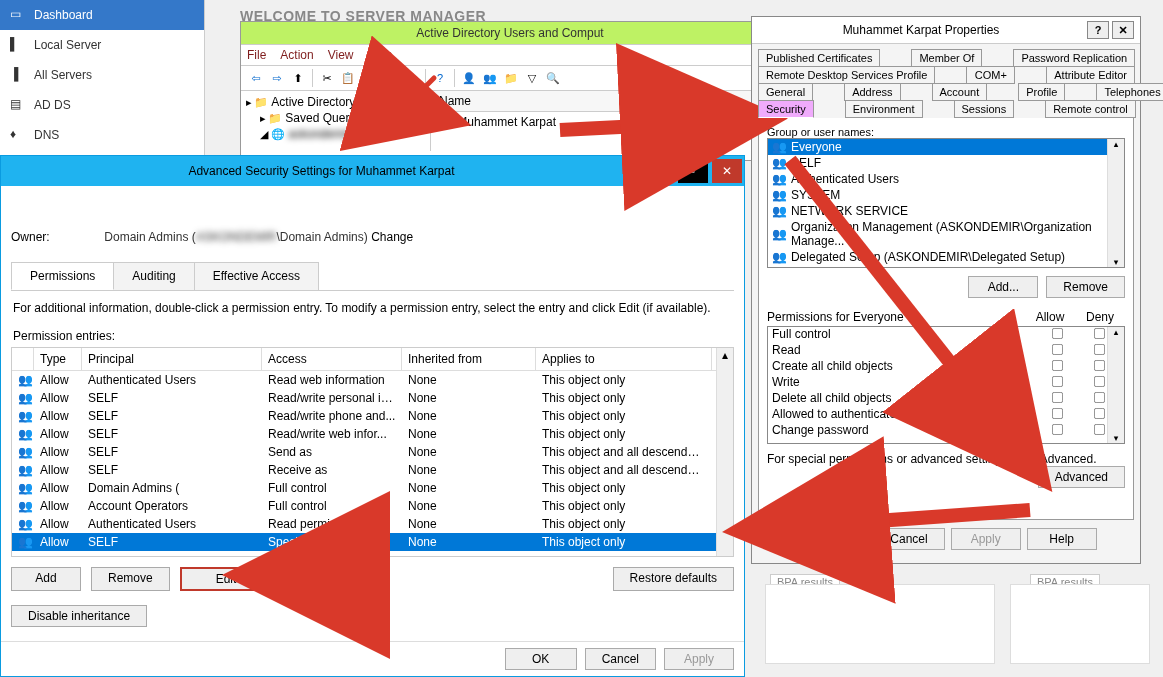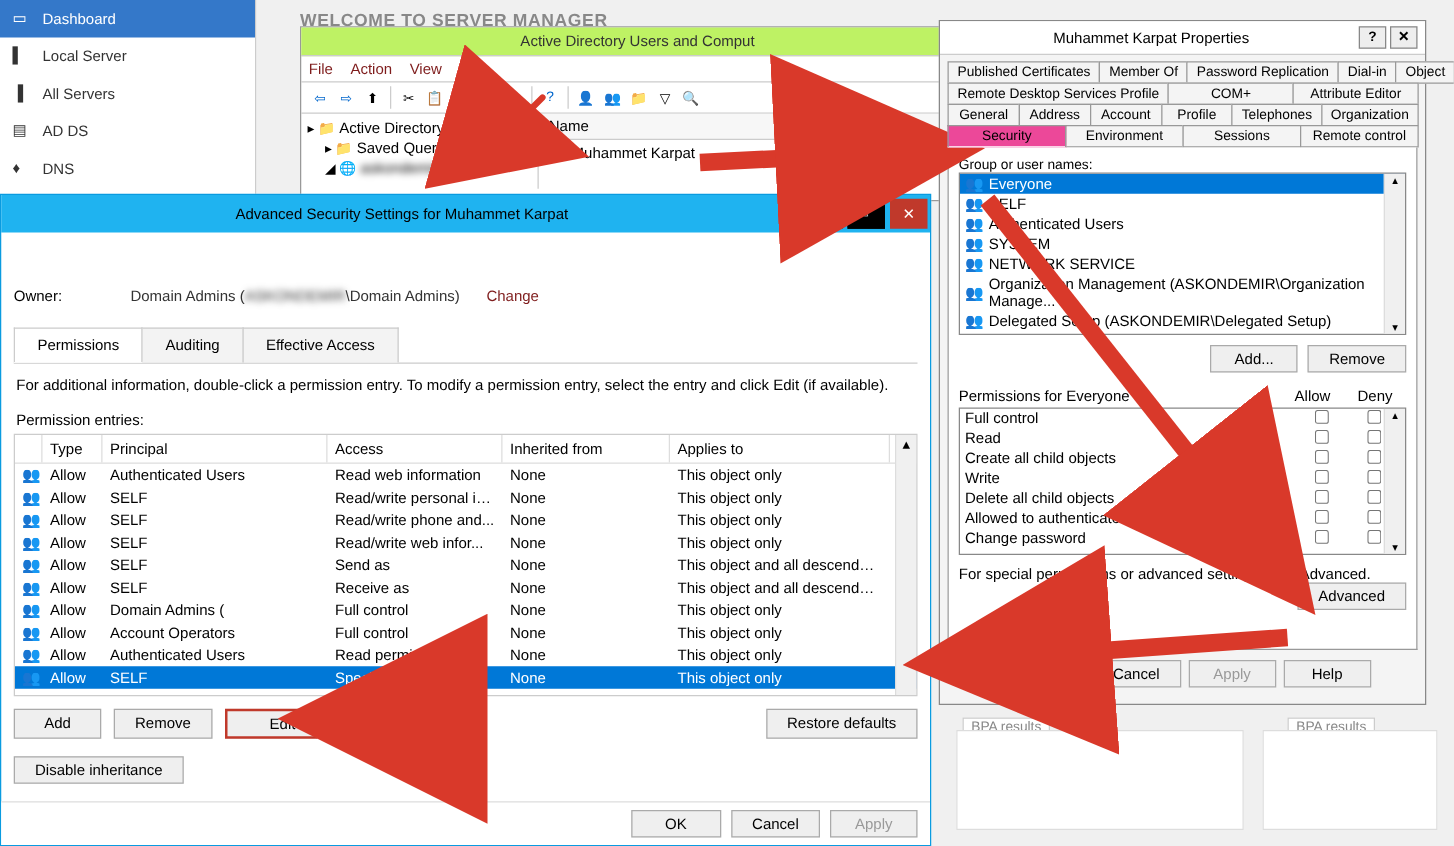--- a/index.html
+++ b/index.html
@@ -34,21 +34,21 @@
 .adv-titlebar .title { flex:1; text-align:center; font-size: 12px; color:#000;}
 .adv-titlebar .win-btns { display:flex; }
 .adv-titlebar .win-btn { width: 30px; height: 24px; display:flex; align-items:center; justify-content:center; margin:3px 2px; }
 .adv-titlebar .win-btn.min { background:#000; color:#fff;}
 .adv-titlebar .win-btn.max { background:#000; color:#fff; border:1px solid #000;}
 .adv-titlebar .win-btn.close { background:#c0392b; color:#fff;}
 .adv-body { padding: 14px 10px 8px 10px; }
 .adv-owner { padding: 30px 0 18px 0; }
 .adv-owner .lbl { display:inline-block; width: 90px;}
 .adv-owner .owner-val { color:#333;}
-.adv-owner .change { color:#7f1d1d; margin-left: 18px;}
+.adv-owner .change { color:#000000; margin-left: 0;}
 .adv-tabs { display:flex; border-bottom:1px solid #ccc;}
 .adv-tab { padding: 6px 18px; border:1px solid #ccc; border-bottom:none; margin-right:-1px; background:#f3f3f3;}
 .adv-tab.active { background:#fff; border-bottom:1px solid #fff; position:relative; z-index:1;}
 .adv-info { padding: 10px 2px;}
 .perm-table { border:1px solid #ccc; height: 210px; overflow:hidden; position:relative;}
 .perm-scrollbar { position:absolute; right:0; top:0; bottom:0; width:17px; background:#f0f0f0; border-left:1px solid #ddd;}
 .perm-hdr { display:flex; background:#fff; border-bottom:1px solid #ddd;}
 .perm-hdr > div { padding: 4px 6px; border-right:1px solid #ddd;}
 .perm-row { display:flex; align-items:center;}
 .perm-row > div { padding: 2px 6px; overflow:hidden; white-space:nowrap; text-overflow:ellipsis;}
@@ -60,23 +60,23 @@
 .adv-bottom-btns { display:flex; gap:8px; justify-content:flex-end; padding: 6px 10px; border-top:1px solid #ddd; position:absolute; bottom:0; left:0; right:0; background:#fff;}
 .btn.disabled { color:#999;}
 
 
 .props { position: absolute; right: 22px; top: 16px; width: 390px; height: 548px; background:#f4f4f4; border:1px solid #888;}
 .props-titlebar { display:flex; align-items:center; padding:4px 6px; background:#fff; border-bottom:1px solid #ccc;}
 .props-titlebar .title { flex:1; text-align:center;}
 .props-titlebar .tb-btn { width:22px; height:18px; border:1px solid #888; text-align:center; margin-left:3px; font-size:11px; line-height:16px; background:#eee; font-weight:bold;}
 .props-body { padding: 6px;}
 .tab-rows { }
-.tab-row { display:flex; }
+.tab-row { display:flex;gap:32px; }
 .tab-row .ptab { border:1px solid #999; padding:2px 7px; margin:-1px -1px 0 0; background:#f4f4f4; font-size:11px; white-space:nowrap; flex:1; text-align:center;}
-.tab-row .ptab.active { background:#ec4899; border-bottom:1px solid #fff; position:relative; z-index:2;}
+.tab-row .ptab.active { background:#f0abfc; border-bottom:1px solid #fff; position:relative; z-index:2;}
 .props-panel { border:1px solid #999; border-top:none; padding:8px; background:#fff; height: 402px; position:relative;}
 .group-list { border:1px solid #888; height:130px; overflow:hidden; background:#fff; position:relative;}
 .group-scrollbar { position:absolute; right:0; top:0; bottom:0; width:17px; background:#f0f0f0; border-left:1px solid #ddd;}
 .group-item { padding:1px 4px; display:flex; gap:4px; align-items:center; font-size:11px;}
 .group-item.sel { background:#0078d7; color:#fff;}
 .props-btn-row { display:flex; justify-content:flex-end; gap:8px; padding:8px 0;}
 .perm-for { padding-top:4px;}
 .perm-grid { border:1px solid #888; height:118px; overflow:hidden; position:relative;}
 .perm-grid-scrollbar { position:absolute; right:0; top:0; bottom:0; width:17px; background:#f0f0f0; border-left:1px solid #ddd;}
 .perm-grid-hdr { display:flex; font-size:11px; padding-bottom: 2px;}

